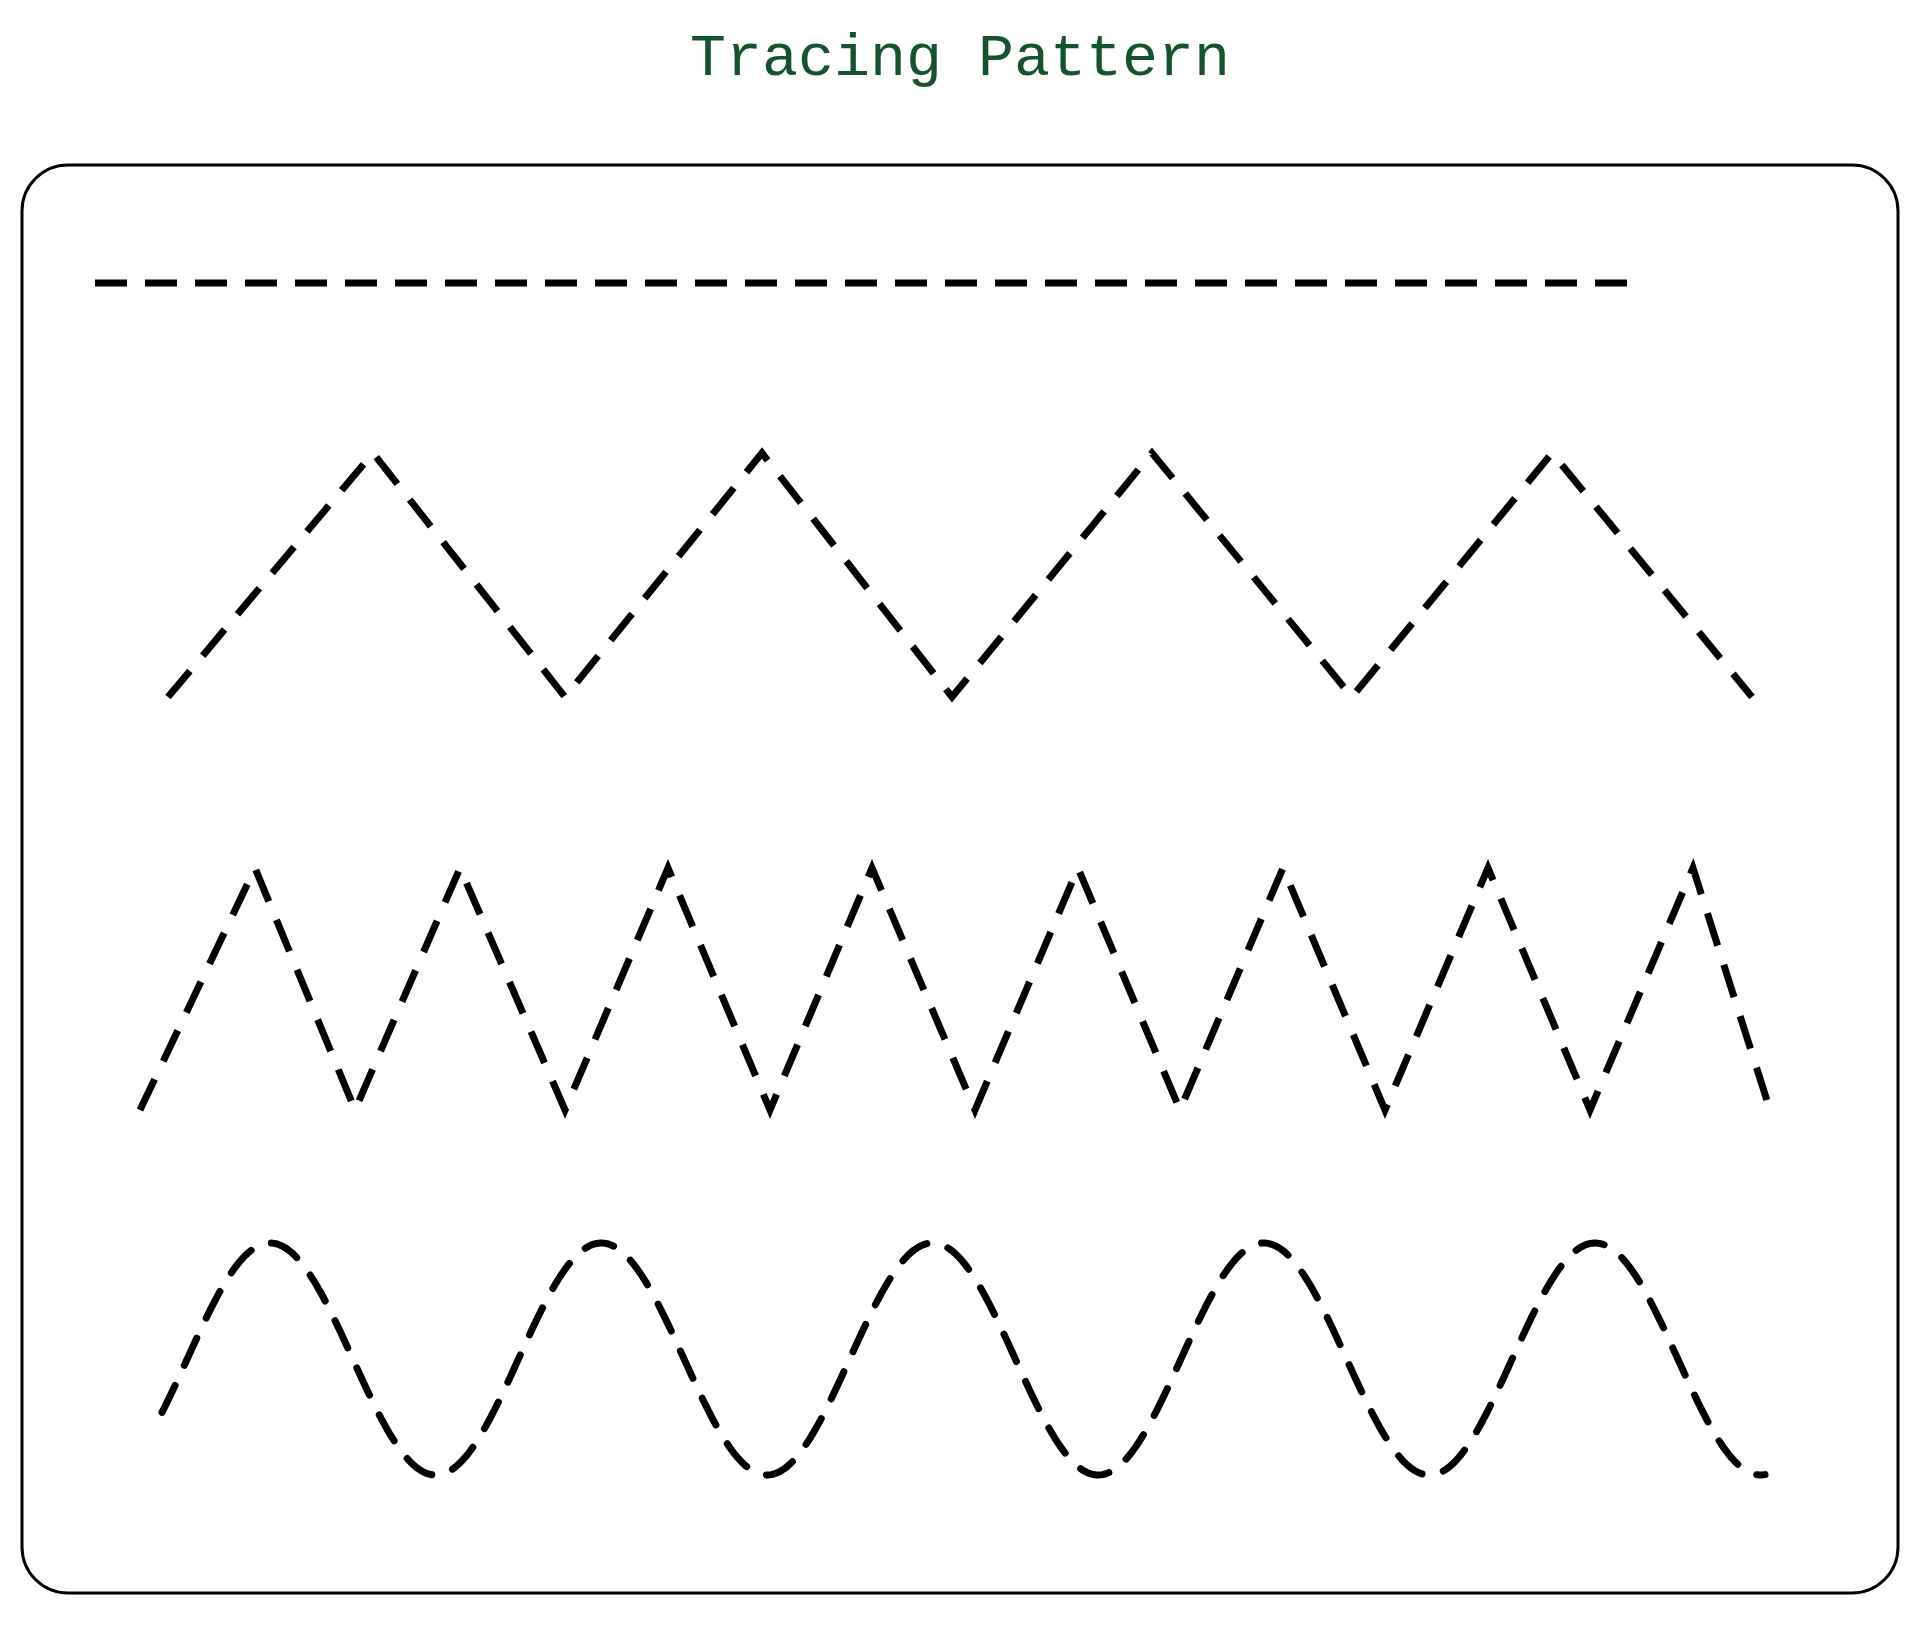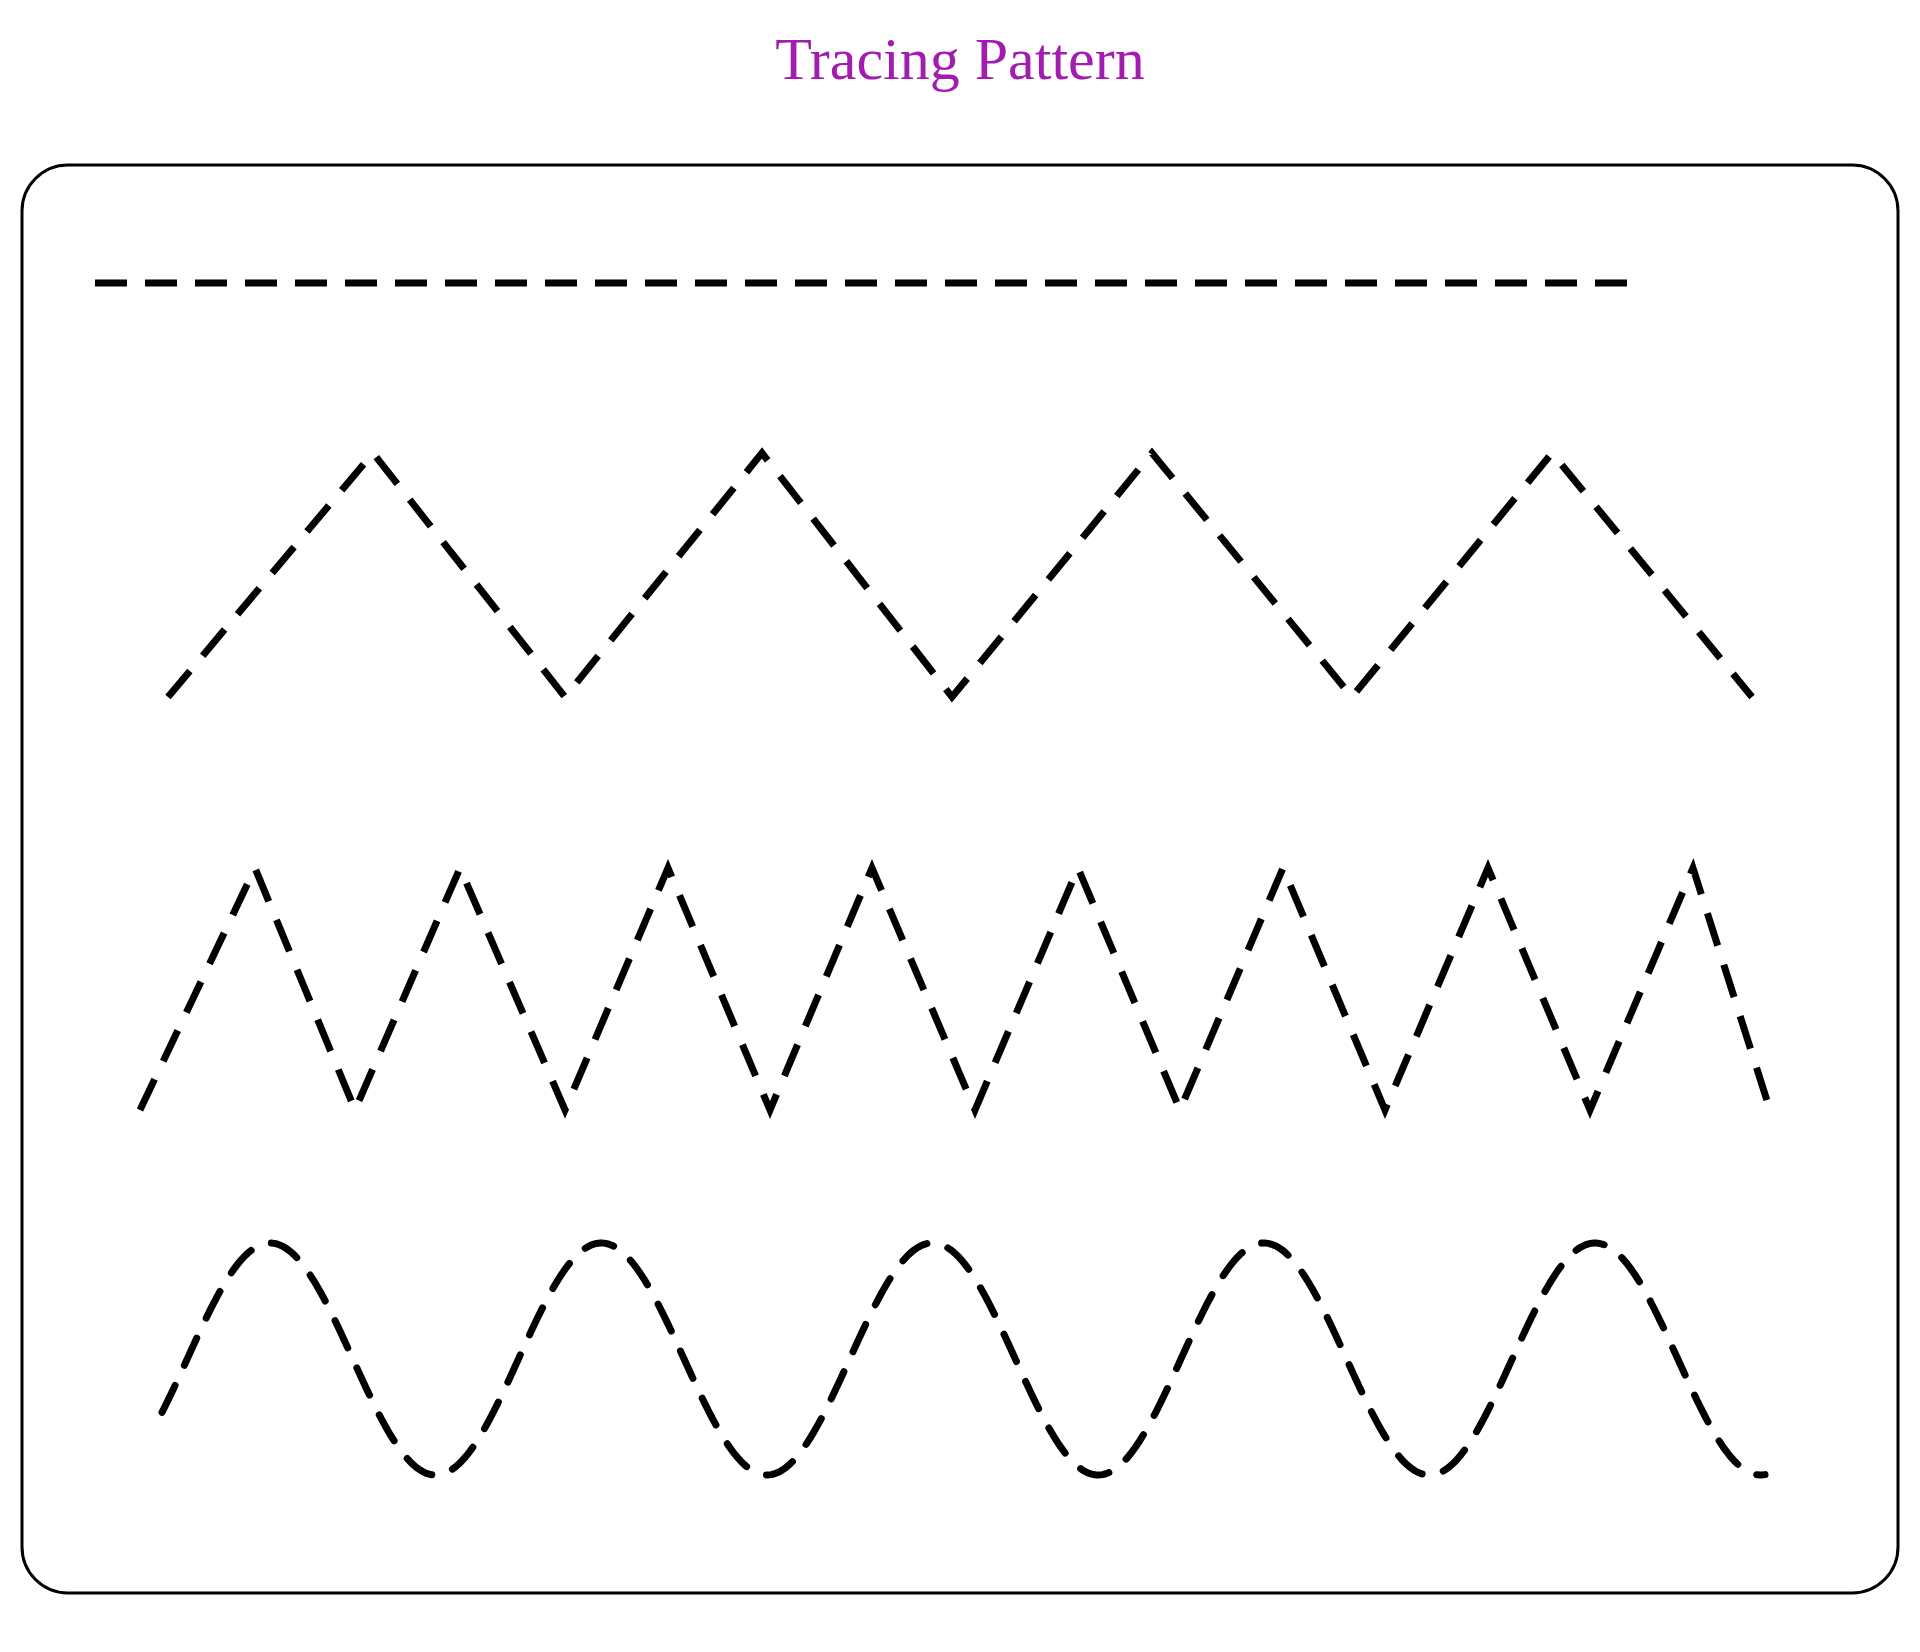--- a/index.html
+++ b/index.html
@@ -19,24 +19,24 @@
     width: 1920px;
     height: 1652px;
     background: #ffffff;
   }
   #worksheet-title {
     position: absolute;
     left: 0;
     top: 26px;
     width: 1920px;
     text-align: center;
-    font-family: Liberation Serif, serif;
+    font-family: Liberation Mono, monospace;
     font-size: 60px;
     font-weight: 400;
-    color: #a21caf;
+    color: #14532d;
     letter-spacing: 0px;
     line-height: 1.1;
     white-space: nowrap;
   }
   #pattern-canvas {
     position: absolute;
     left: 0;
     top: 0;
     width: 1920px;
     height: 1652px;

